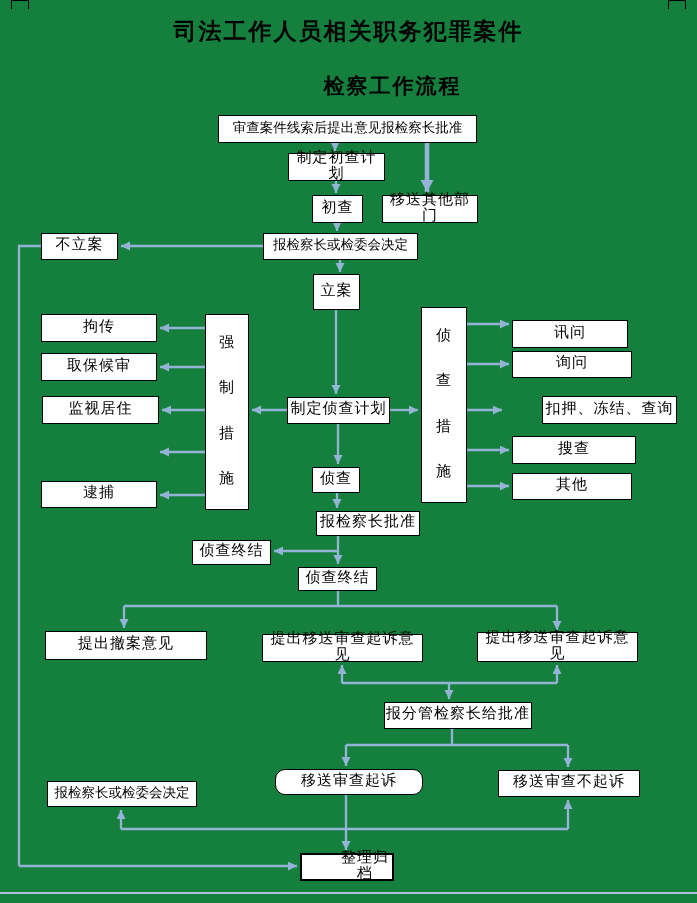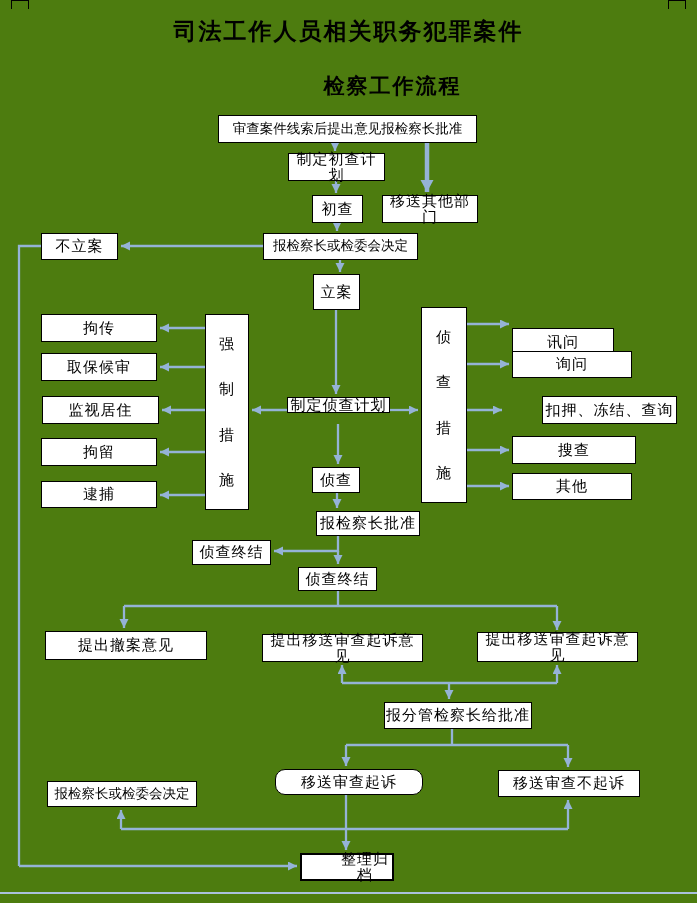--- a/index.html
+++ b/index.html
@@ -1,20 +1,20 @@
 <!DOCTYPE html>
 <html><head>
 <meta charset="utf-8">
 <style>
   html,body{margin:0;padding:0;background:#ffffff;}
   #page{
     position:relative;
     width:697px;height:903px;
-    background:#4d7c0f;
-    font-family:Liberation Sans, sans-serif;
+    background:#15803d;
+    font-family:Liberation Mono, monospace;
     color:#000;
     overflow:hidden;
   }
   #connectors{position:absolute;left:0;top:0;width:697px;height:903px;}
   .titles{position:absolute;left:0;width:697px;text-align:center;font-weight:bold;}
   #main-title{top:16px;font-size:23px;letter-spacing:2px;}
   #sub-title{top:72px;font-size:21px;letter-spacing:2px;padding-left:44px;}
   .node{
     position:absolute;
     border:1.6px solid #000;
@@ -125,38 +125,37 @@
   <div class="node" style="left:288px;top:153px;width:97px;height:28px;">制定初查计划</div>
   <div class="node" style="left:312px;top:195px;width:51px;height:28px;">初查</div>
   <div class="node" style="left:382px;top:195px;width:96px;height:28px;">移送其他部门</div>
   <div class="node" style="left:41px;top:233px;width:77px;height:27px;">不立案</div>
   <div class="node sz14" style="left:263px;top:233px;width:155px;height:27px;">报检察长或检委会决定</div>
   <div class="node" style="left:313px;top:274px;width:47px;height:36px;">立案</div>
 
   <div class="node" style="left:41px;top:314px;width:116px;height:28px;">拘传</div>
   <div class="node" style="left:41px;top:353px;width:116px;height:28px;">取保候审</div>
   <div class="node" style="left:42px;top:396px;width:117px;height:28px;">监视居住</div>
-  <div class="node" style="left:41px;top:438px;width:116px;height:28px;">拘留</div>
   <div class="node" style="left:41px;top:481px;width:116px;height:27px;">逮捕</div>
 
   <div class="node vbox" style="left:205px;top:314px;width:44px;height:196px;">
       <span>强</span>
       <span>制</span>
       <span>措</span>
       <span>施</span>
     </div>
-  <div class="node" style="left:287px;top:397px;width:103px;height:16px;">制定侦查计划</div>
+  <div class="node" style="left:287px;top:397px;width:103px;height:27px;">制定侦查计划</div>
   <div class="node vbox" style="left:421px;top:307px;width:46px;height:196px;">
       <span>侦</span>
       <span>查</span>
       <span>措</span>
       <span>施</span>
     </div>
 
-  <div class="node" style="left:512px;top:328px;width:102px;height:28px;">讯问</div>
+  <div class="node" style="left:512px;top:320px;width:116px;height:28px;">讯问</div>
   <div class="node" style="left:512px;top:351px;width:120px;height:27px;">询问</div>
   <div class="node" style="left:505px;top:396px;width:135px;height:28px;margin-left:37px;">扣押、冻结、查询</div>
   <div class="node" style="left:512px;top:436px;width:124px;height:28px;">搜查</div>
   <div class="node" style="left:512px;top:473px;width:120px;height:27px;">其他</div>
 
   <div class="node" style="left:312px;top:467px;width:48px;height:26px;">侦查</div>
   <div class="node" style="left:288px;top:511px;width:104px;height:25px;margin-left:28px;">报检察长批准</div>
   <div class="node" style="left:192px;top:540px;width:79px;height:25px;">侦查终结</div>
   <div class="node" style="left:298px;top:567px;width:79px;height:24px;">侦查终结</div>
 

